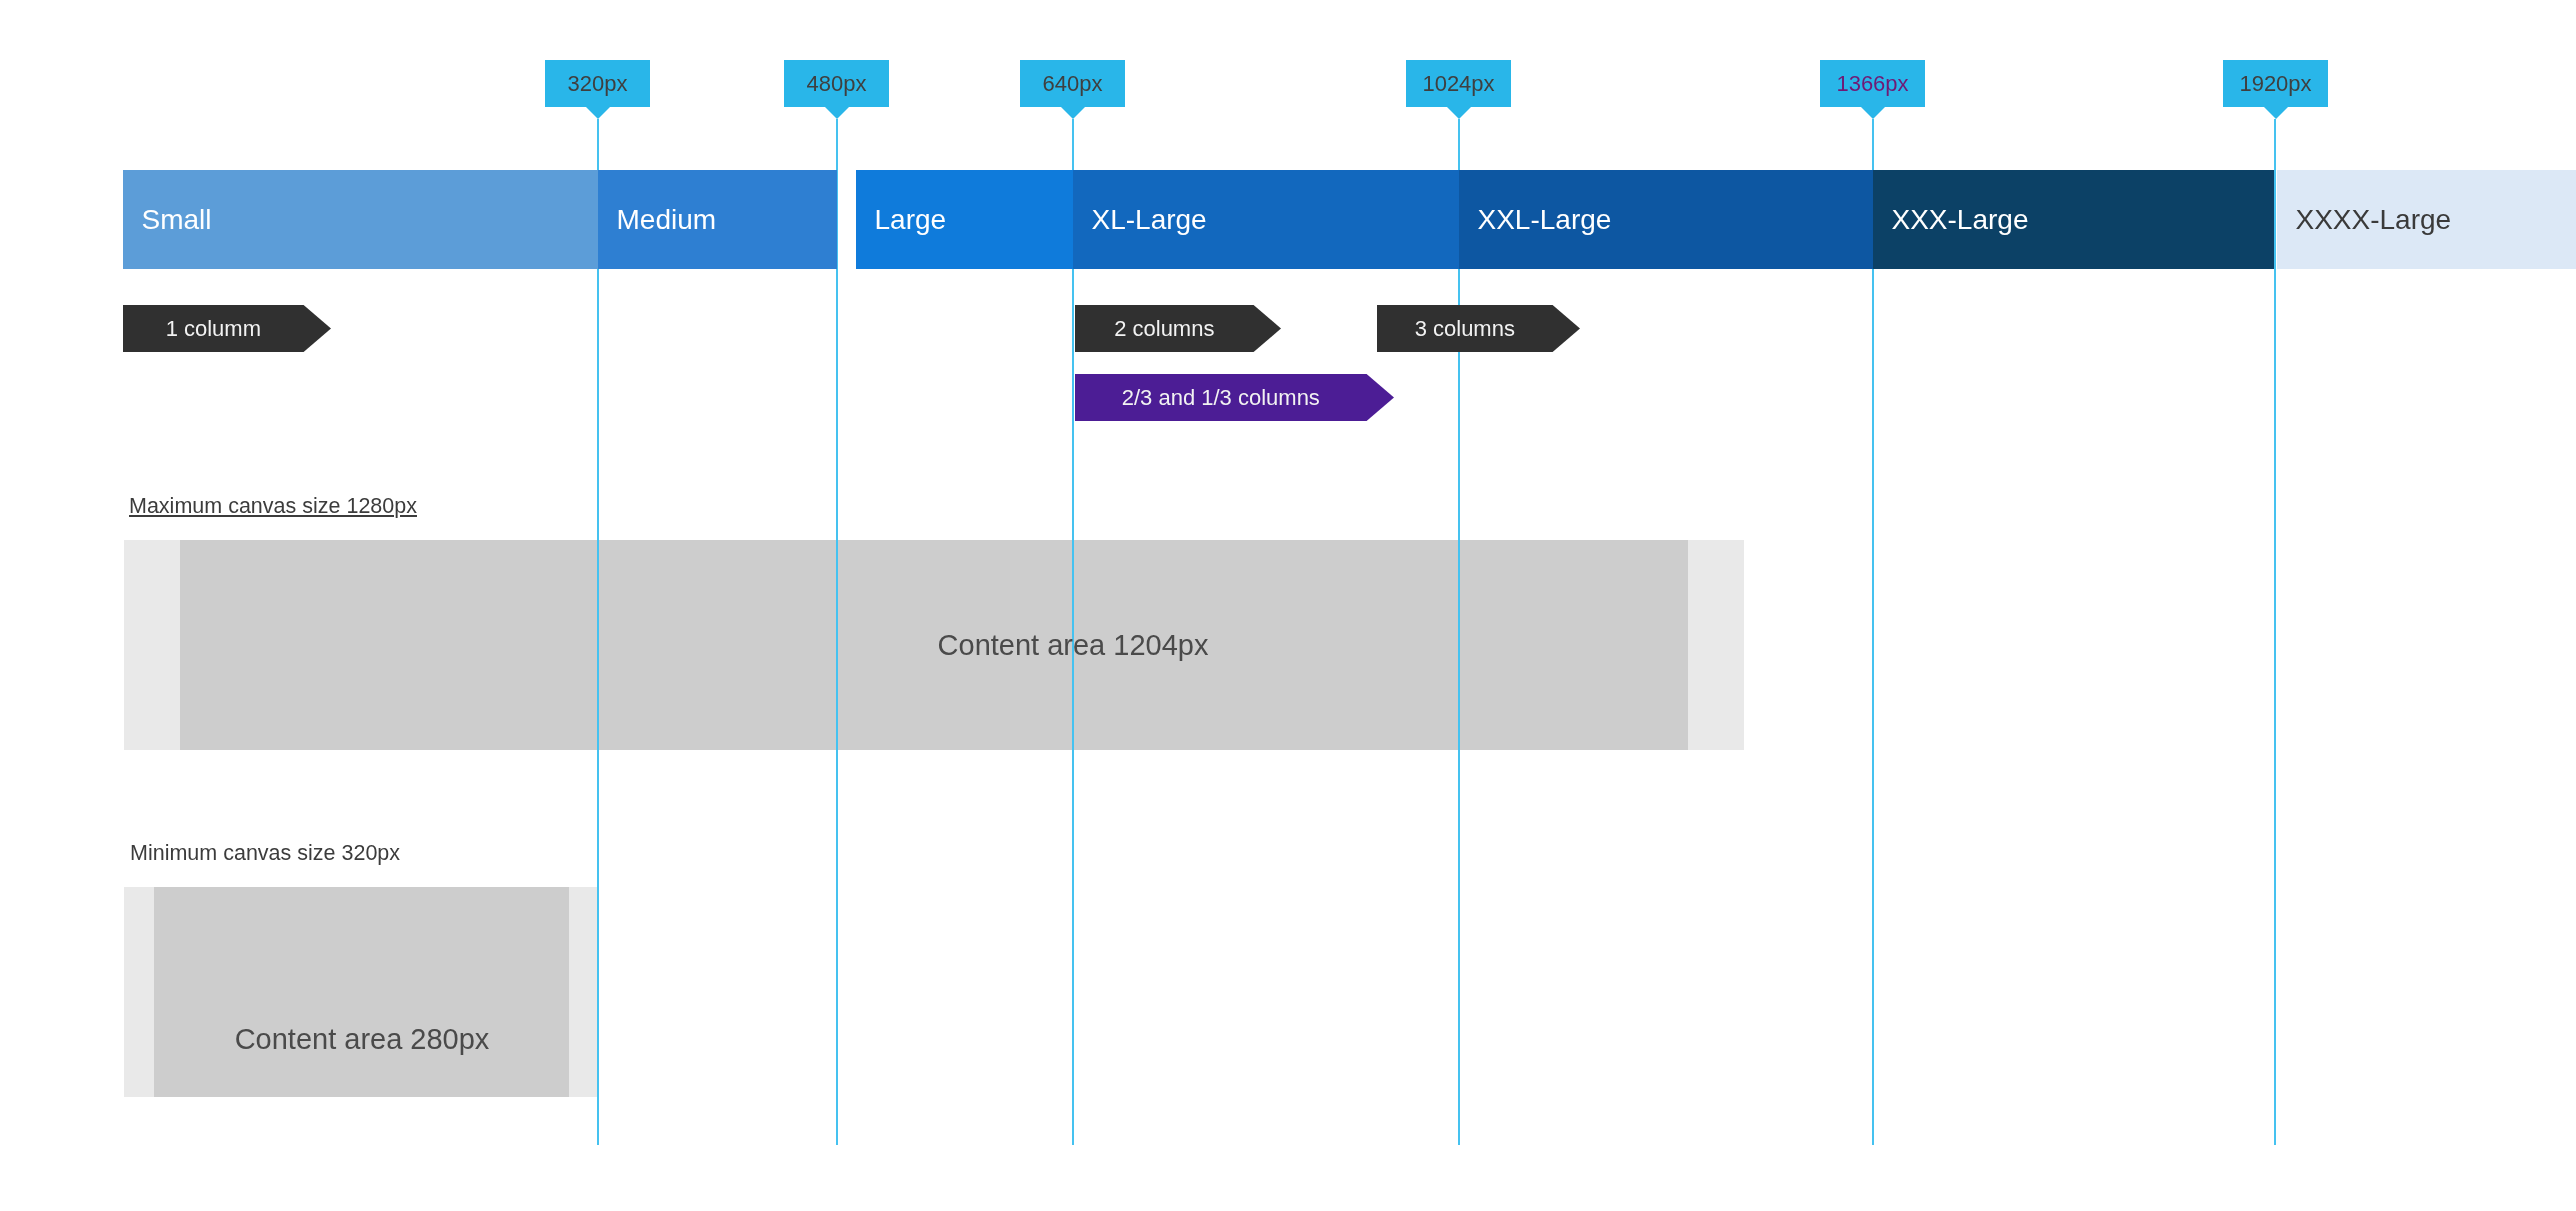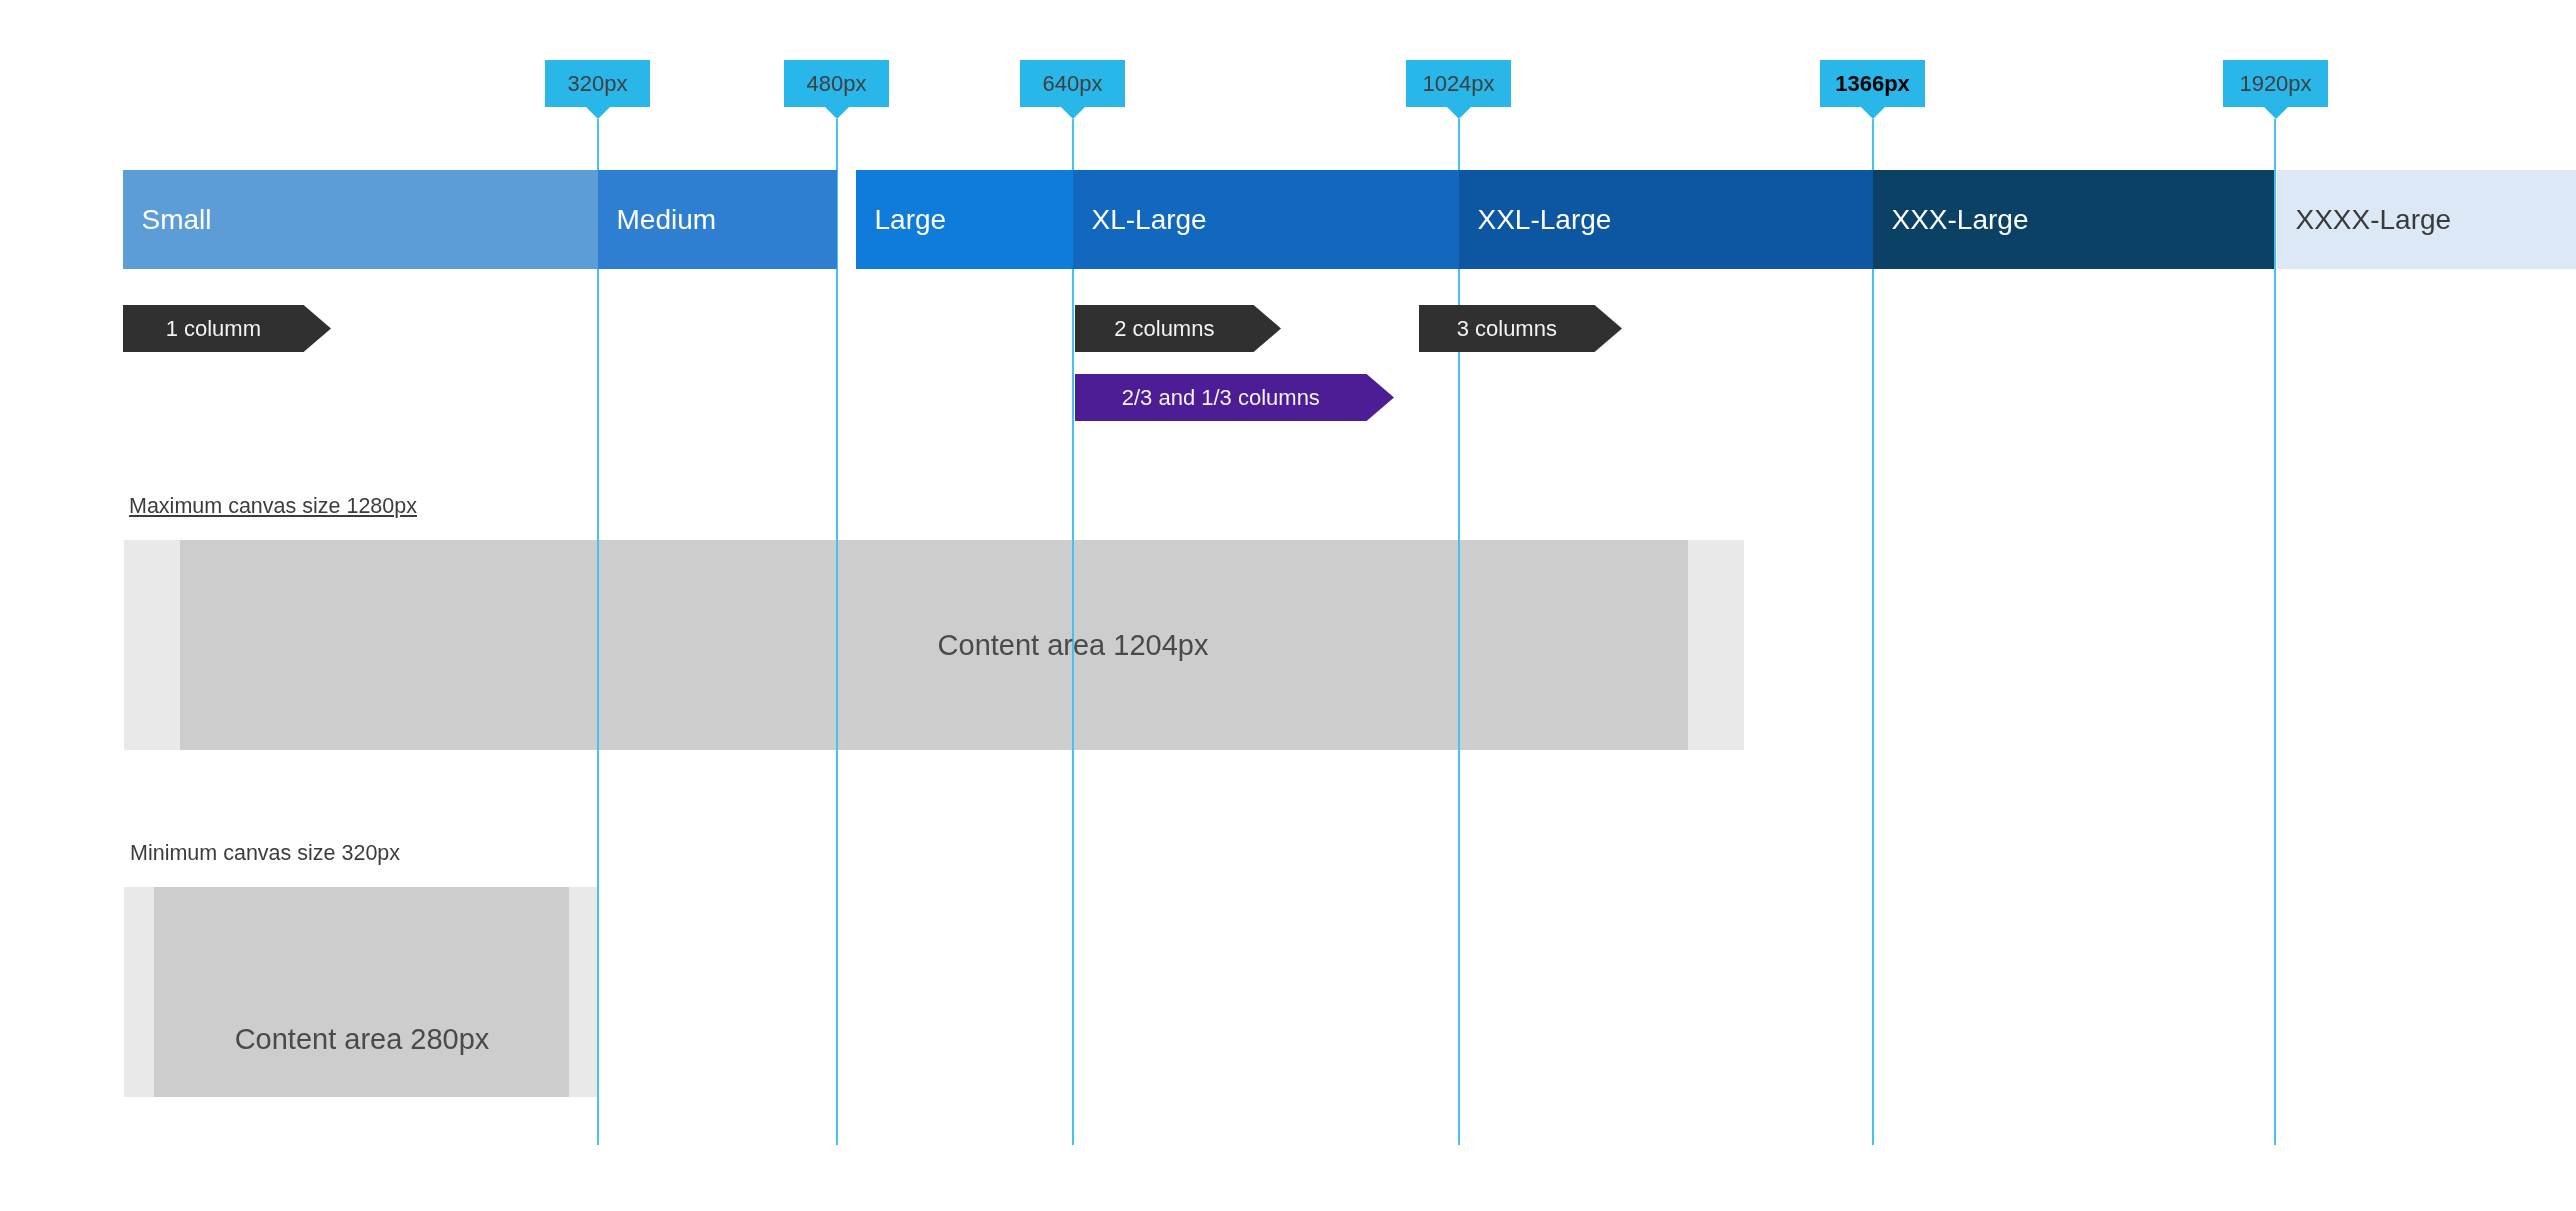--- a/index.html
+++ b/index.html
@@ -97,37 +97,37 @@
         <div class="tail" style="border-top-color: rgb(41, 182, 233);"></div>
       </div>
       <div class="bp-flag" style="left: 1020px; background: rgb(41, 182, 233); color: rgb(63, 63, 63);">
         <div class="bp-flag-text">640px</div>
         <div class="tail" style="border-top-color: rgb(41, 182, 233);"></div>
       </div>
       <div class="bp-flag" style="left: 1406px; background: rgb(41, 182, 233); color: rgb(63, 63, 63);">
         <div class="bp-flag-text">1024px</div>
         <div class="tail" style="border-top-color: rgb(41, 182, 233);"></div>
       </div>
-      <div class="bp-flag" style="left: 1820px; background: rgb(41, 182, 233); color: #000000; font-weight: bold;">
+      <div class="bp-flag" style="left: 1820px; background: rgb(41, 182, 233); color: #701a75;">
         <div class="bp-flag-text">1366px</div>
         <div class="tail" style="border-top-color: rgb(41, 182, 233);"></div>
       </div>
       <div class="bp-flag" style="left: 2223px; background: rgb(41, 182, 233); color: rgb(63, 63, 63);">
         <div class="bp-flag-text">1920px</div>
         <div class="tail" style="border-top-color: rgb(41, 182, 233);"></div>
       </div>
     </div>
   <div id="badges-layer">
       <div class="col-badge" style="left: 123px; top: 305px; width: 208px; background: rgb(48, 48, 48); color: rgb(242, 242, 242);">
         <div class="col-badge-label">1 columm</div>
       </div>
       <div class="col-badge" style="left: 1075px; top: 305px; width: 206px; background: rgb(48, 48, 48); color: rgb(242, 242, 242);">
         <div class="col-badge-label">2 columns</div>
       </div>
-      <div class="col-badge" style="left: 1419px; top: 305px; width: 203px; background: rgb(48, 48, 48); color: rgb(242, 242, 242);">
+      <div class="col-badge" style="left: 1377px; top: 305px; width: 203px; background: rgb(48, 48, 48); color: rgb(242, 242, 242);">
         <div class="col-badge-label">3 columns</div>
       </div>
       <div class="col-badge" style="left: 1075px; top: 374px; width: 319px; background: #4c1d95; color: rgb(242, 242, 242);">
         <div class="col-badge-label">2/3 and 1/3 columns</div>
       </div>
     </div>
 
   <div class="canvas-label" id="max-canvas-label" style="color: rgb(60, 60, 60);">Maximum canvas size 1280px</div>
   <div class="canvas-outer" id="max-canvas-outer" style="background: rgb(233, 233, 233);"></div>
   <div class="canvas-inner" id="max-canvas-inner" style="background: rgb(205, 205, 205);"></div>

